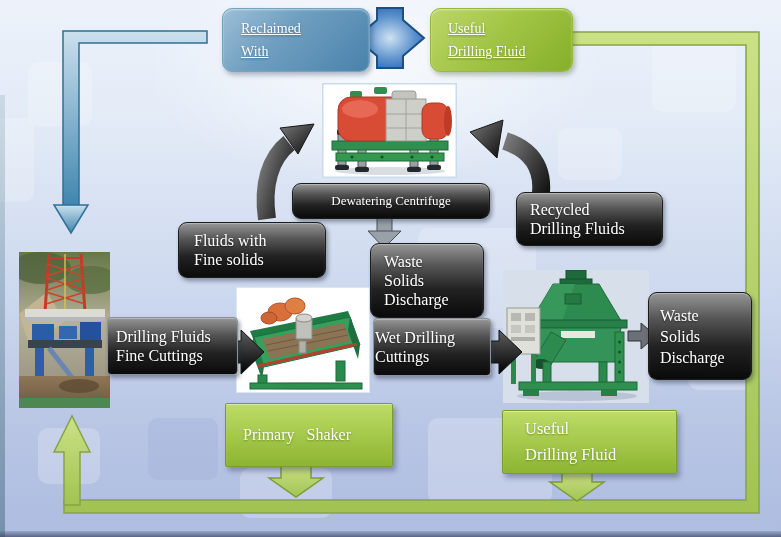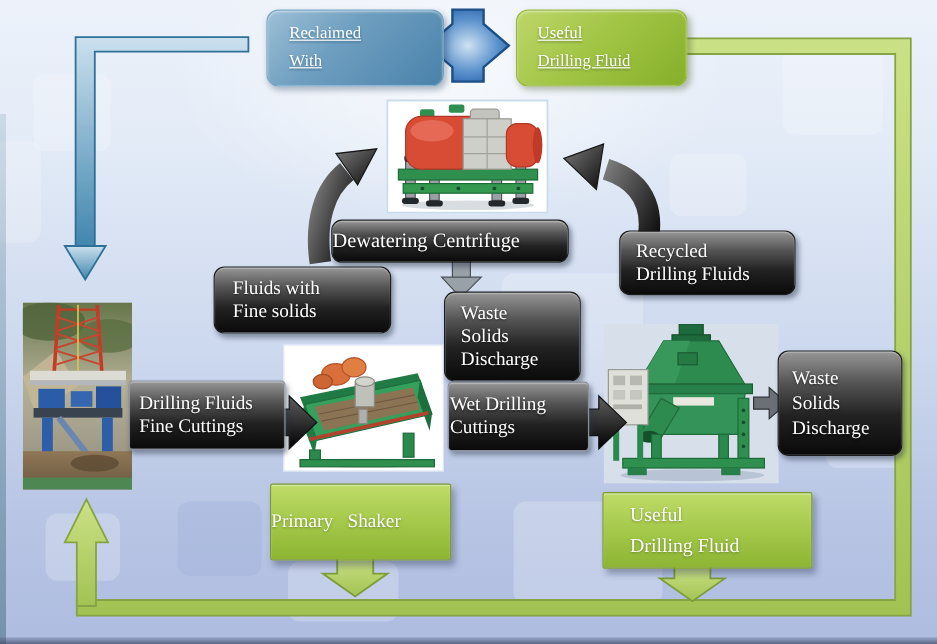--- a/index.html
+++ b/index.html
@@ -273,21 +273,21 @@
   <div class="node blue-box f16" style="left:222px;top:8px;width:128px;height:62px;padding-left:18px">
     <span class="ln">Reclaimed</span>
     <span class="ln">With</span>
   </div>
 
   <div class="node green-box f16" style="left:430px;top:8px;width:124px;height:62px;padding-left:17px">
     <span class="ln">Useful</span>
     <span class="ln">Drilling Fluid</span>
   </div>
 
-  <div class="node dark-box" style="left:276px;top:183px;width:196px;height:34px;align-items:flex-start;font-size:17px">
+  <div class="node dark-box" style="left:292px;top:183px;width:196px;height:34px;align-items:center;font-size:13px">
     <span class="ln">Dewatering Centrifuge</span>
   </div>
 
   <div class="node dark-box f15" style="left:516px;top:192px;width:132px;height:52px;padding-left:13px">
     <span class="ln">Recycled</span>
     <span class="ln">Drilling Fluids</span>
   </div>
 
   <div class="node dark-box f15" style="left:178px;top:222px;width:131px;height:54px;padding-left:15px">
     <span class="ln">Fluids with</span>
@@ -309,21 +309,21 @@
     <span class="ln">Wet Drilling</span>
     <span class="ln">Cuttings</span>
   </div>
 
   <div class="node dark-box f15" style="left:648px;top:292px;width:91px;height:86px;padding-left:11px;line-height:21px">
     <span class="ln">Waste</span>
     <span class="ln">Solids</span>
     <span class="ln">Discharge</span>
   </div>
 
-  <div class="node green-box flat" style="left:225px;top:403px;width:149px;height:62px;font-size:16px;line-height:26px">
+  <div class="node green-box flat" style="left:225px;top:403px;width:149px;height:62px;padding-left:17px;font-size:16px;line-height:26px">
     <span class="ln pre">Primary &nbsp;&nbsp;Shaker</span>
   </div>
 
   <div class="node green-box flat" style="left:502px;top:410px;width:151px;height:62px;padding-left:22px;font-size:16.5px;line-height:26px">
     <span class="ln">Useful</span>
     <span class="ln">Drilling Fluid</span>
   </div>
 
 </div>
 

